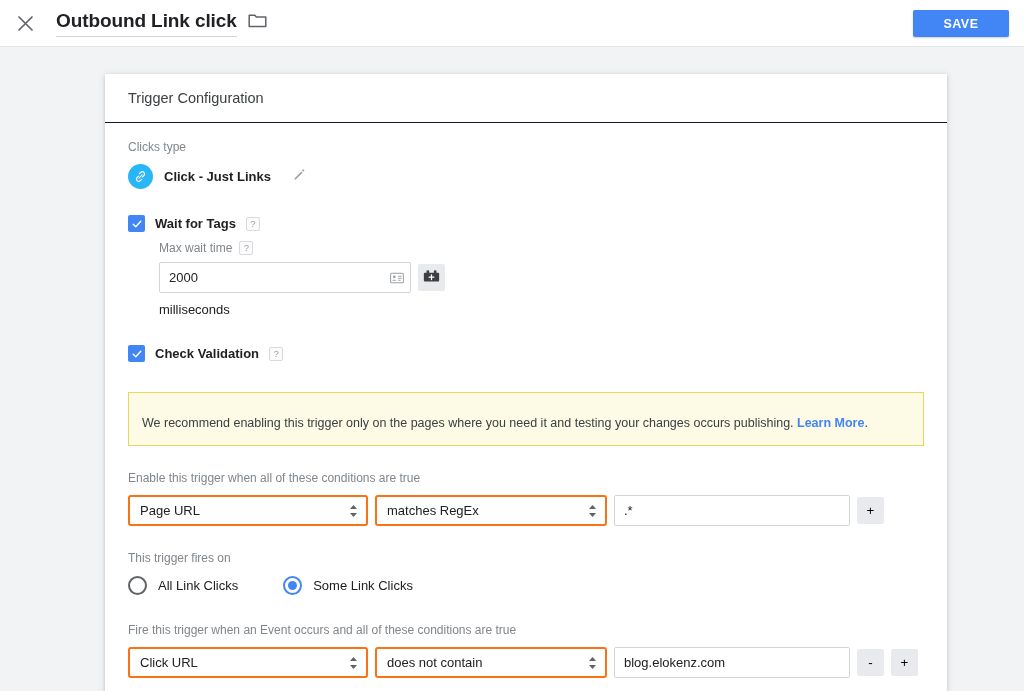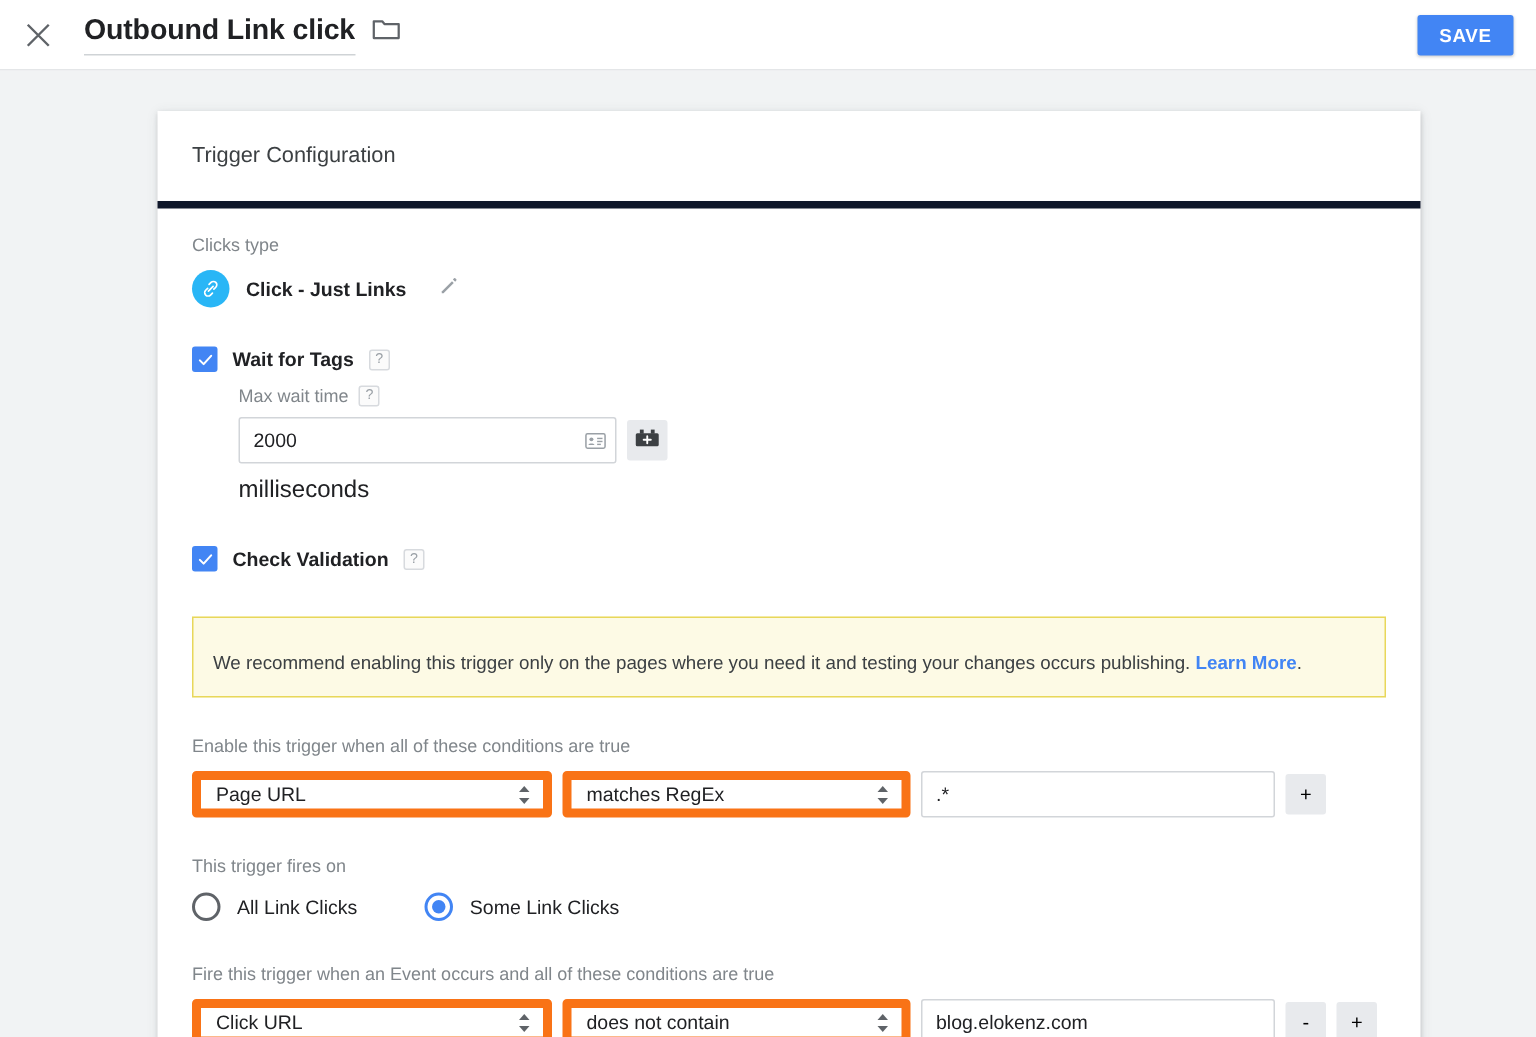--- a/index.html
+++ b/index.html
@@ -34,43 +34,43 @@
     font-size: 19px; font-weight: bold; color: #202124;
     letter-spacing: -0.1px; line-height: 22px;
     padding-bottom: 4px;
     border-bottom: 1px solid #cfd3d6;
     cursor: text;
   }
   .folder-icon { padding-bottom: 5px; cursor: pointer; display: block; }
 
   .save-btn {
     position: absolute; right: 15px; top: 10px;
-    width: 64px; height: 27px;
+    width: 96px; height: 27px;
     background: #4285f4;
     color: #fff;
     border: none; border-radius: 2px;
     font-family: "Liberation Sans", sans-serif;
     font-size: 12.5px; font-weight: bold;
     letter-spacing: 0.5px;
     cursor: pointer;
     box-shadow: 0 1px 2px rgba(60,64,67,.25);
   }
 
   
   .card {
     position: absolute; left: 105px; top: 74px;
     width: 842px; min-height: 594px;
     background: #ffffff;
     box-shadow: 0 1px 3px rgba(60,64,67,0.22), 0 1px 8px rgba(60,64,67,0.10);
   }
   .card-header {
-    height: 65px;
+    height: 49px;
     display: flex; align-items: center;
     padding: 0 23px;
-    border-bottom: 5px solid #0f172a;
+    border-bottom: 1px solid #0f172a;
   }
   .card-header-title { font-size: 14.5px; color: #3c4043; }
 
   .card-body { padding: 17px 23px 26px 23px; }
 
   .field-label {
     font-size: 12px; color: #80868b;
     margin-bottom: 10px;
   }
 
@@ -135,41 +135,41 @@
     position: absolute; right: 7px; top: 50%;
     transform: translateY(-50%);
     cursor: pointer; line-height: 0;
   }
   .sq-btn {
     width: 27px; height: 27px;
     background: #e8eaed; border: none; border-radius: 2px;
     display: flex; align-items: center; justify-content: center;
     cursor: pointer; padding: 0;
   }
-  .unit-text { font-size: 16px; color: #202124; margin-top: 9px; }
+  .unit-text { font-size: 13px; color: #202124; margin-top: 9px; }
 
   
   .warn {
     margin: 30px 0 0 0;
     background: #fdfae5;
     border: 1px solid #e8d75a;
     padding: 13px 15px 14px 13px;
   }
   .warn-strong { font-size: 12.5px; font-weight: bold; color: #202124; }
   .warn-body { font-size: 12.5px; color: #3c4043; margin-top: 9px; line-height: 1.3; }
   .warn-link { color: #4285f4; text-decoration: none; cursor: pointer; font-weight: bold; }
 
   
   .section { margin-top: 25px; }
   .cond-row { display: flex; align-items: center; gap: 7px; }
 
   .sel {
     position: relative;
     height: 31px;
-    border: 6px solid #f97316; border-radius: 3px;
+    border: 2px solid #f97316; border-radius: 3px;
     background: #fff;
     display: flex; align-items: center;
     padding: 0 26px 0 10px;
     font-size: 13px; color: #202124;
     cursor: pointer;
   }
   .sel .arrows {
     position: absolute; right: 8px; top: 50%;
     transform: translateY(-50%);
     display: flex; flex-direction: column; gap: 2px;

